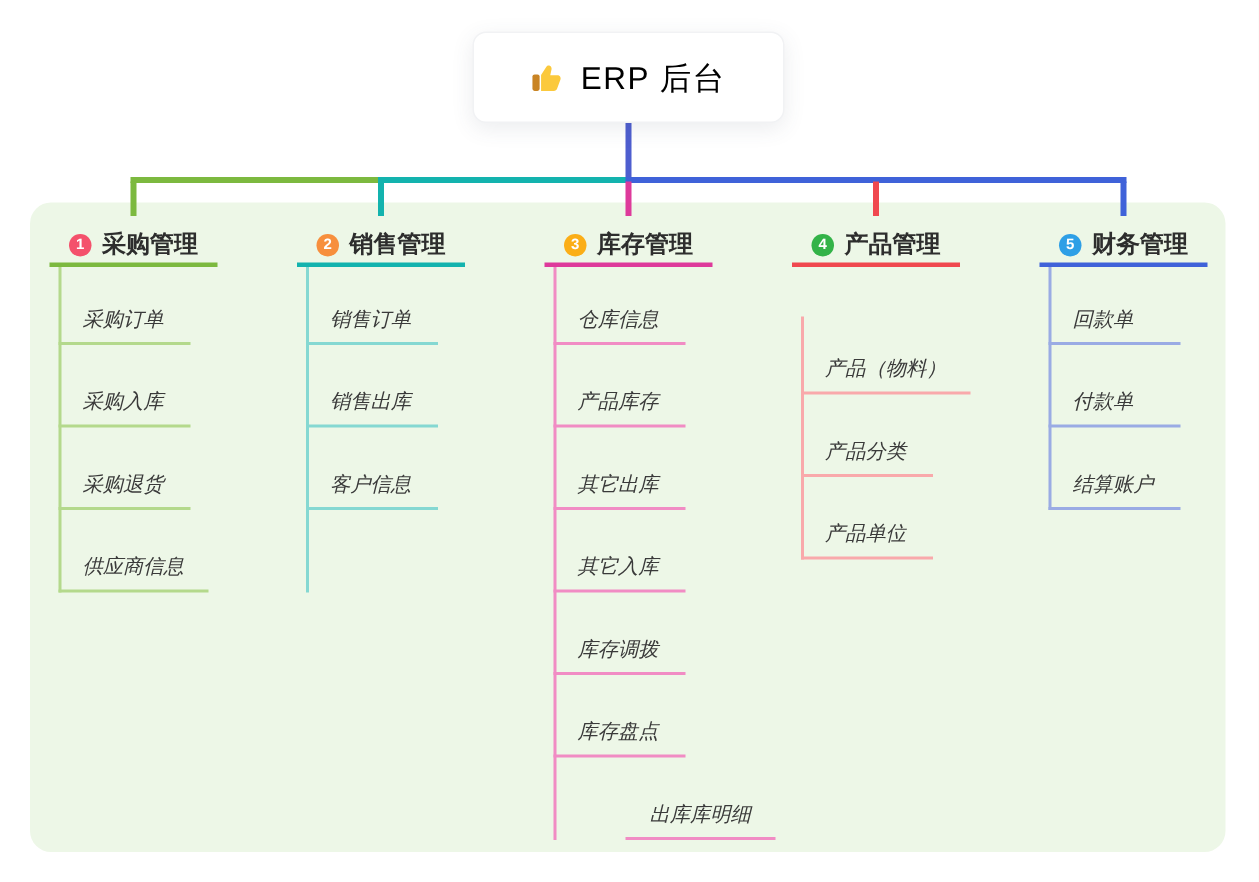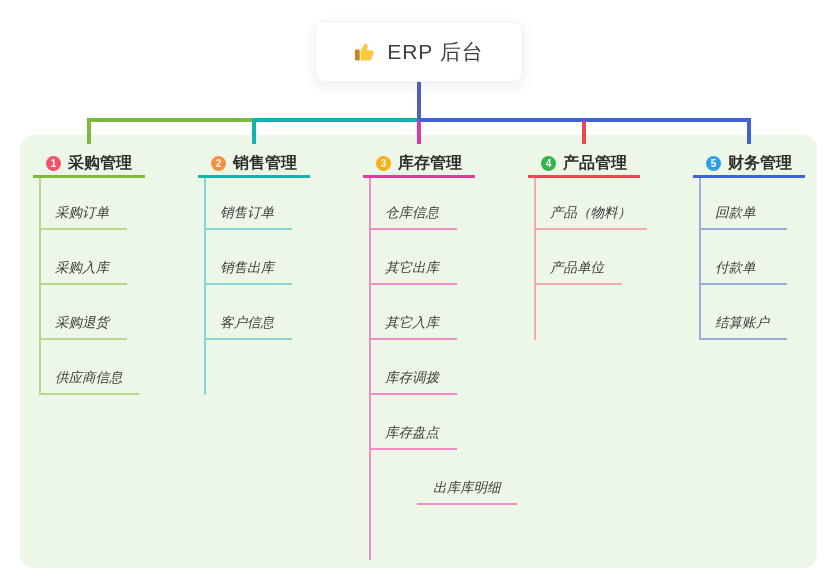--- a/index.html
+++ b/index.html
@@ -12,21 +12,21 @@
     border-radius:14px; z-index:0;
   }
   .conn { position:absolute; z-index:1; }
   .root-card {
     position:absolute; left:315px; top:21px; width:208px; height:61px;
     background:#ffffff; border:1px solid #f1f2f4; border-radius:9px;
     box-shadow:0 4px 14px rgba(70,80,100,0.10);
     display:flex; align-items:center; justify-content:center; gap:10px;
     z-index:3; box-sizing:border-box;
   }
-  .root-label { font-size:21px; font-weight:500; color:#404040; letter-spacing:1px; }
+  .root-label { font-size:21px; font-weight:500; color:#000000; letter-spacing:1px; }
   .thumb { display:flex; align-items:center; }
   .branch { position:absolute; width:112px; z-index:2; }
   .branch-header {
     height:24px; display:flex; align-items:center; justify-content:center; gap:7px;
     cursor:default;
   }
   .badge {
     width:15px; height:15px; border-radius:50%; color:#ffffff;
     font-size:10px; font-weight:bold; line-height:15px; text-align:center;
     flex:0 0 15px;
@@ -120,20 +120,23 @@
       <span class="badge" style="background: rgb(251, 174, 23);">3</span>
       <span class="branch-label">库存管理</span>
     </div>
     <div class="branch-underline" style="background: rgb(222, 58, 155);"></div>
     <div class="children">
       <div class="vline" style="height: 382px; background: rgb(241, 140, 196);"></div>
     <div class="child first" style="border-bottom: 2px solid rgb(241, 140, 196);">
             <span>仓库信息</span>
           </div>
           <div class="child" style="border-bottom: 2px solid rgb(241, 140, 196);">
+            <span>产品库存</span>
+          </div>
+          <div class="child" style="border-bottom: 2px solid rgb(241, 140, 196);">
             <span>其它出库</span>
           </div>
           <div class="child" style="border-bottom: 2px solid rgb(241, 140, 196);">
             <span>其它入库</span>
           </div>
           <div class="child" style="border-bottom: 2px solid rgb(241, 140, 196);">
             <span>库存调拨</span>
           </div>
           <div class="child" style="border-bottom: 2px solid rgb(241, 140, 196);">
             <span>库存盘点</span>
@@ -145,22 +148,25 @@
   </div>
 
   <div class="branch" style="left: 528px; top: 151px;">
     <div class="branch-header">
       <span class="badge" style="background: rgb(51, 179, 72);">4</span>
       <span class="branch-label">产品管理</span>
     </div>
     <div class="branch-underline" style="background: rgb(240, 72, 79);"></div>
     <div class="children">
       <div class="vline" style="height: 162px; background: rgb(249, 169, 171);"></div>
-    <div class="child first" style="border-bottom: 2px solid rgb(249, 169, 171);">
+    <div class="child first" style="border-bottom: 2px solid rgb(249, 169, 171); margin-top: 33px;">
             <span>产品（物料）</span>
+          </div>
+          <div class="child" style="border-bottom: 2px solid rgb(249, 169, 171);">
+            <span>产品分类</span>
           </div>
           <div class="child" style="border-bottom: 2px solid rgb(249, 169, 171);">
             <span>产品单位</span>
           </div>
         </div>
   </div>
 
   <div class="branch" style="left: 693px; top: 151px;">
     <div class="branch-header">
       <span class="badge" style="background: rgb(46, 159, 230);">5</span>

